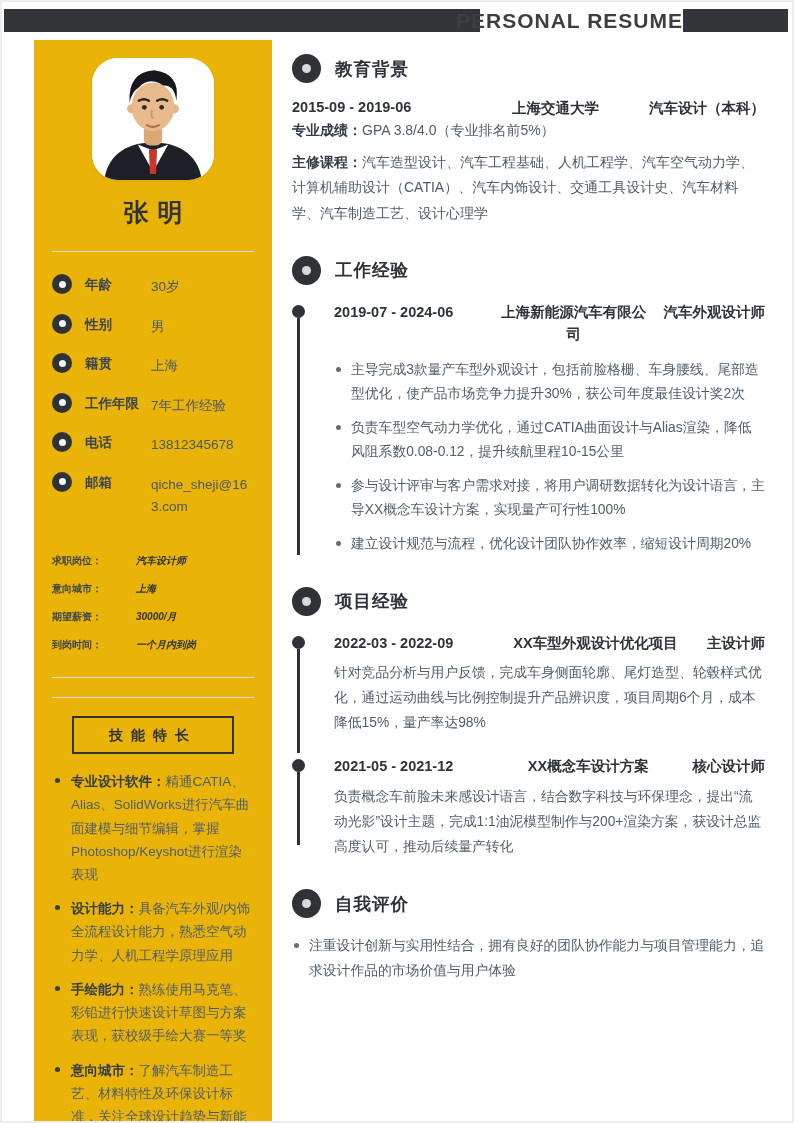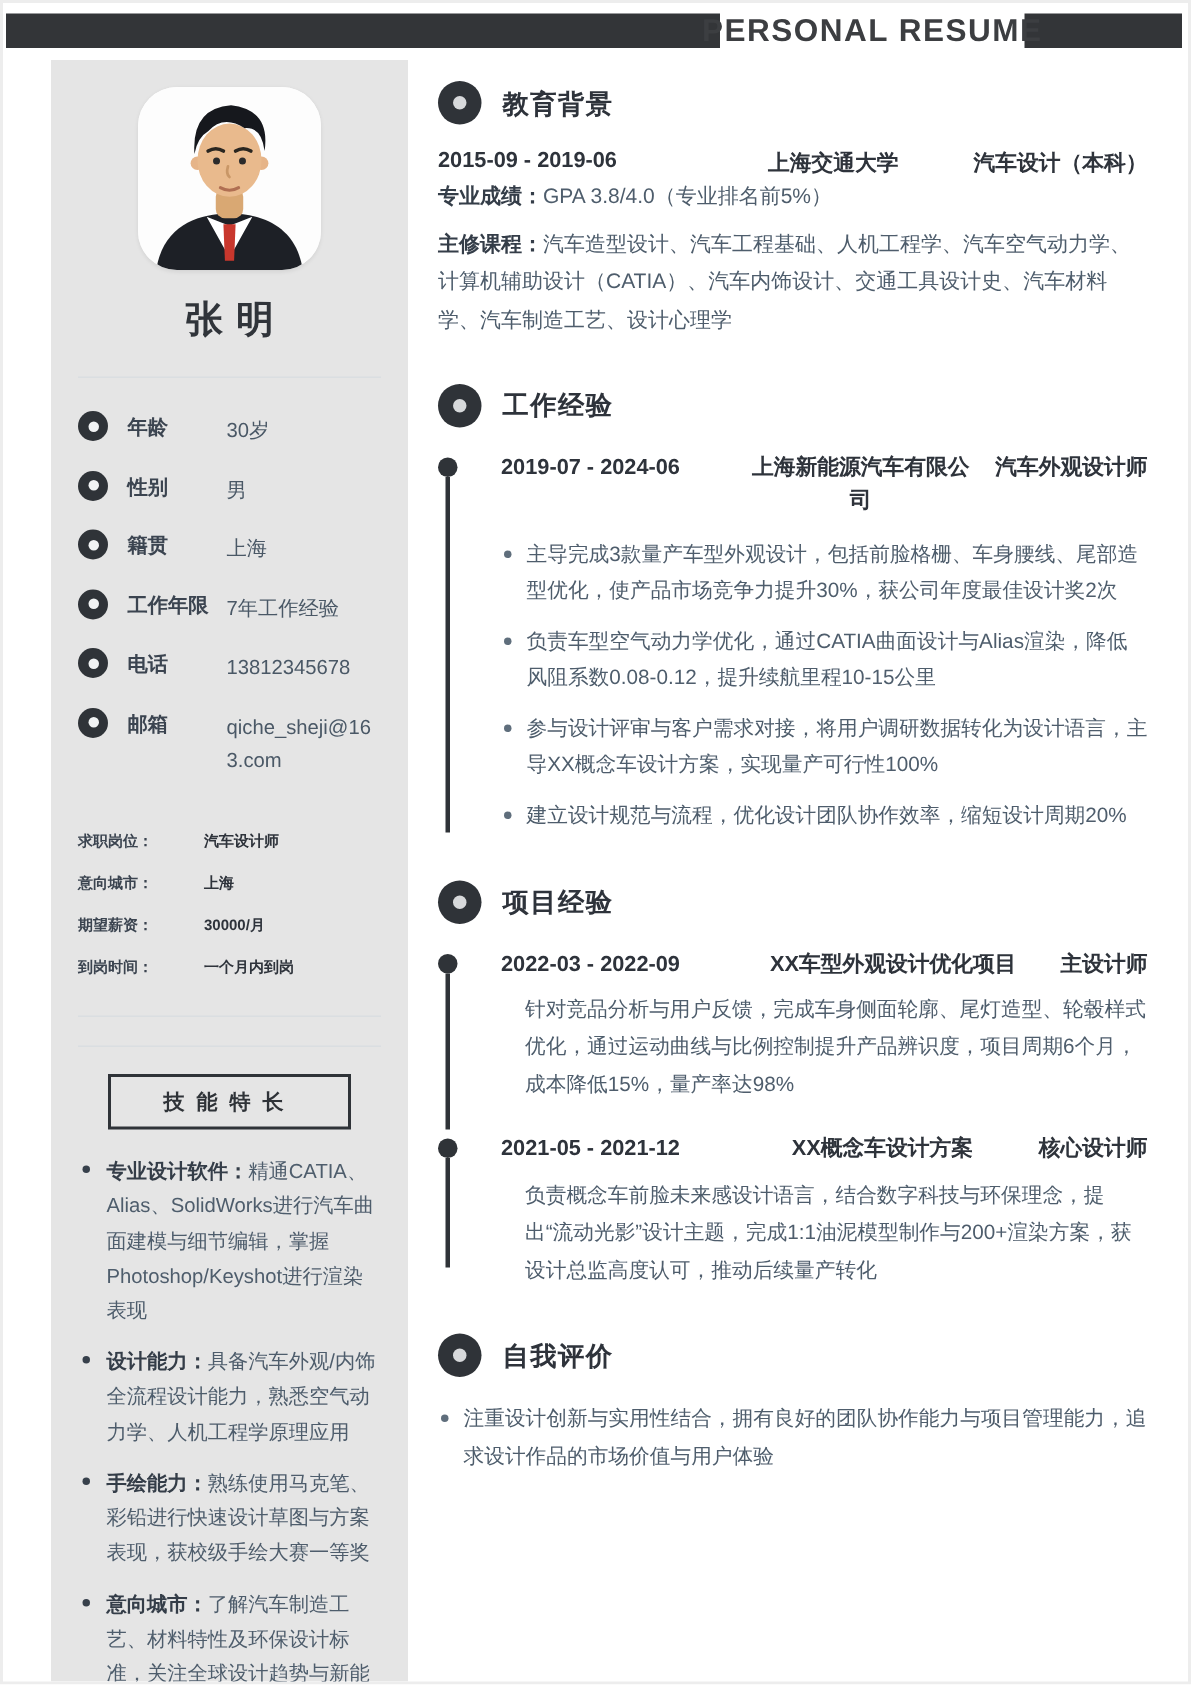--- a/index.html
+++ b/index.html
@@ -2,41 +2,41 @@
 <html><head>
 <meta charset="utf-8">
 <style>
   * { margin:0; padding:0; box-sizing:border-box; }
   html,body { width:794px; height:1123px; }
   body { font-family:"Liberation Sans","DejaVu Sans",sans-serif; background:#fff; position:relative; overflow:hidden; }
   .page { position:absolute; inset:0; background:#fff; border:2px solid #ededed; overflow:hidden; }
 
   
   .top-bar { position:absolute; left:2px; right:4px; top:7px; height:23px; background:#333538; }
-  .title-box { position:absolute; left:478px; top:0; width:203px; height:38px; background:#fff; display:flex; align-items:center; justify-content:center; }
+  .title-box { position:absolute; left:478px; top:0; width:203px; height:38px; background:#fff; display:flex; align-items:center; justify-content:flex-end; }
   .title-box h1 { font-size:21px; font-weight:700; color:#3c3e41; letter-spacing:1px; white-space:nowrap; }
 
   
-  .sidebar { position:absolute; left:32px; top:38px; width:238px; bottom:0; background:#e5e5e5; padding:0 18px; }
+  .sidebar { position:absolute; left:32px; top:38px; width:238px; bottom:0; background:#eab308; padding:0 18px; }
   .avatar-card { width:122px; height:122px; margin:18px auto 0; background:#fdfdfd; border-radius:26px; box-shadow:0 1px 3px rgba(0,0,0,.08); overflow:hidden; }
   .person-name { margin-top:16px; text-align:center; font-size:25px; font-weight:700; color:#30343a; letter-spacing:9px; text-indent:9px; }
   .divider { border-top:1px solid #dadee1; }
   .d1 { margin-top:22px; }
 
   .info-list { margin-top:14px; }
   .info-row { display:flex; align-items:flex-start; padding:8px 0; font-size:13.5px; }
   .donut { flex:0 0 auto; width:20px; height:20px; border-radius:50%; background:#2f3338; position:relative; margin-right:13px; }
   .donut::after { content:""; position:absolute; left:50%; top:50%; width:7px; height:7px; margin:-3.5px 0 0 -3.5px; border-radius:50%; background:#f1f3f4; }
   .info-label { flex:0 0 66px; font-weight:700; color:#3b4450; padding-top:2px; }
   .info-value { flex:1; color:#4a5866; padding-top:2px; line-height:1.6; word-break:break-all; }
 
   .intent { margin-top:22px; }
   .intent-row { display:flex; font-size:10px; padding:7px 0; }
   .intent-label { font-weight:700; color:#3b4450; flex:0 0 84px; }
-  .intent-value { font-weight:700; color:#2e333b; }
+  .intent-value { font-weight:700; color:#2e333b;font-style:italic; }
 
   .d2 { margin-top:18px; } .d3 { margin-top:19px; }
 
   .skills-box { margin:18px 20px 0; border:2px solid #2f3338; padding:8px 0 7px; text-align:center; }
   .skills-box span { font-size:14px; font-weight:700; color:#2f3338; letter-spacing:8px; text-indent:8px; }
 
   .skill-points { margin-top:16px; }
   .skill-point { position:relative; padding-left:19px; font-size:13.5px; color:#4e5d6c; line-height:1.72; margin-bottom:11px; }
   .skill-point .dot { position:absolute; left:3px; top:8px; width:5px; height:5px; border-radius:50%; background:#37404b; }
   .skill-point b { color:#343d48; }
@@ -58,21 +58,21 @@
   .tl-dot { position:absolute; left:0; top:4px; width:13px; height:13px; border-radius:50%; background:#2f3338; }
   .tl-head { display:grid; grid-template-columns:150px 1fr auto; font-size:14.5px; font-weight:700; color:#2e333b; line-height:1.55; }
   .tl-head .mid { text-align:center; }
   .tl-head .mid.narrow { max-width:158px; margin:0 auto; }
   .tl-head .right { text-align:right; }
 
   .bullets { margin-top:12px; }
   .bullet { position:relative; padding-left:17px; font-size:13.8px; color:#4e5d6c; line-height:1.78; margin-bottom:9px; }
   .bullet .dot { position:absolute; left:2px; top:9px; width:5px; height:5px; border-radius:50%; background:#5f6e7c; }
 
-  .proj-desc { margin-top:7px; font-size:13.8px; color:#4e5d6c; line-height:1.8; margin-bottom:20px;margin-left:16px; }
+  .proj-desc { margin-top:7px; font-size:13.8px; color:#4e5d6c; line-height:1.8; margin-bottom:20px; }
 
   .eval-bullets .bullet { margin-bottom:10px; }
 </style>
 </head>
 <body>
 
 <div class="page">
 
   <div class="top-bar"></div>
   <div class="title-box">

